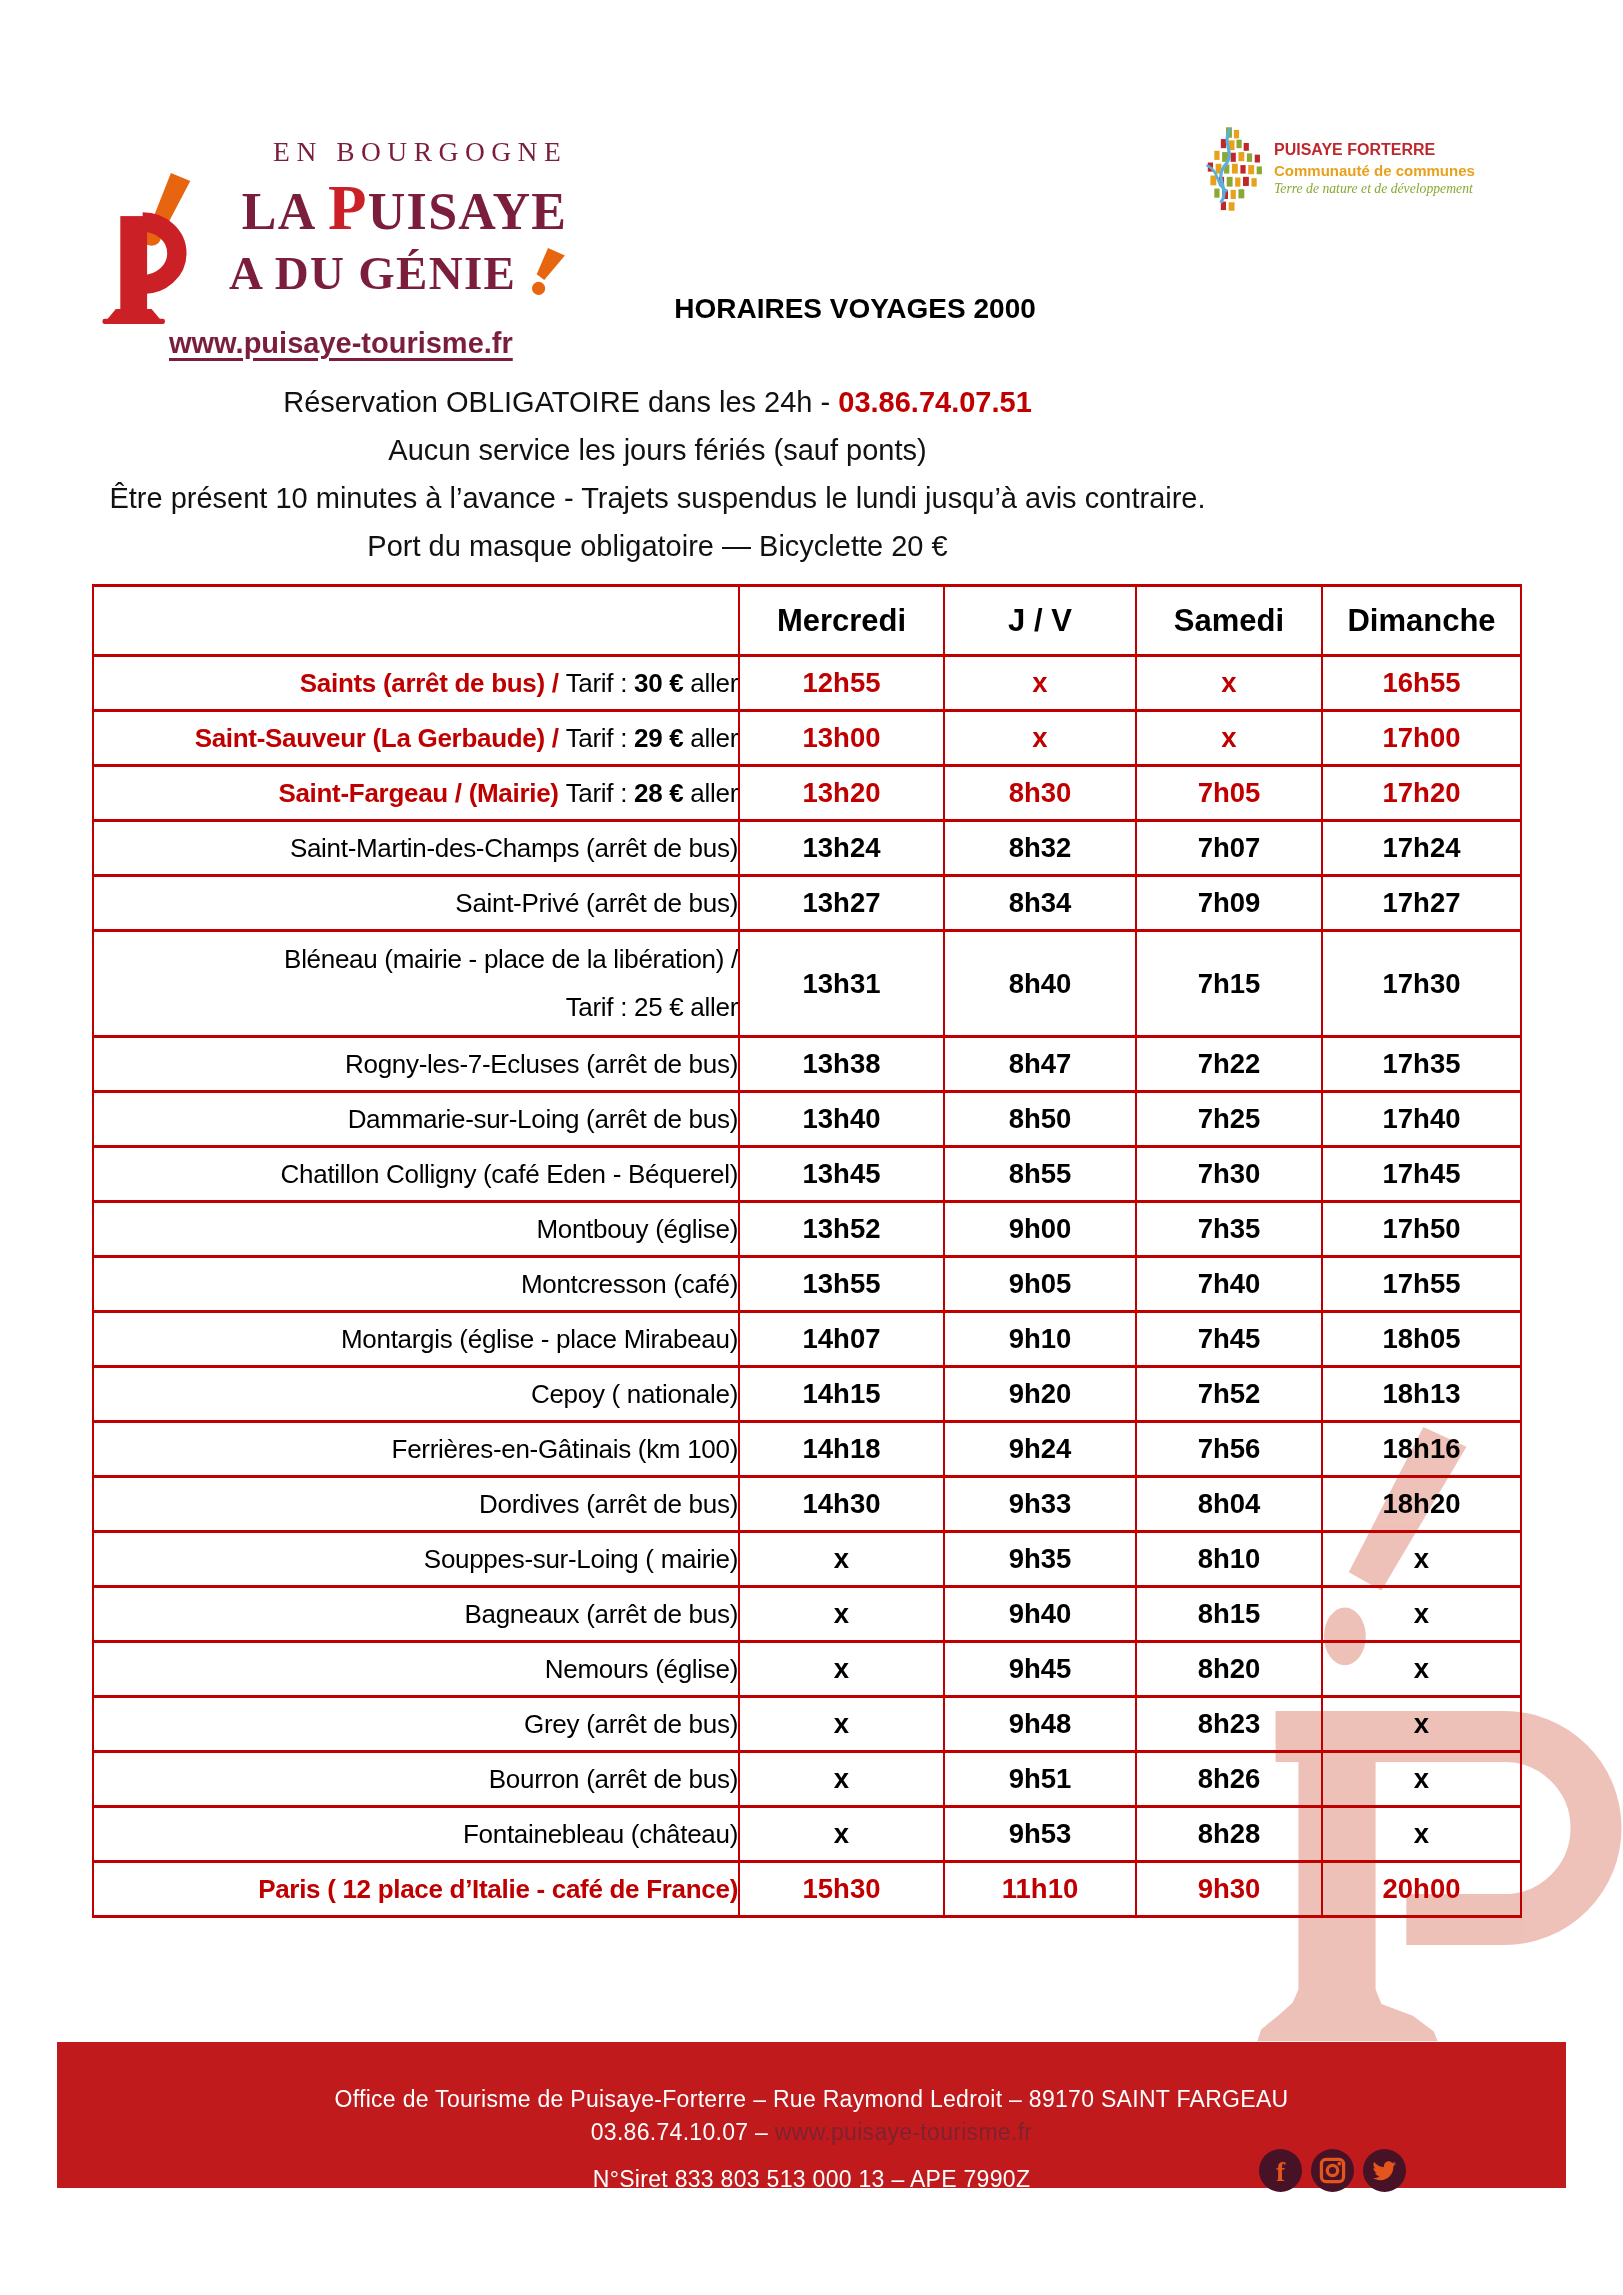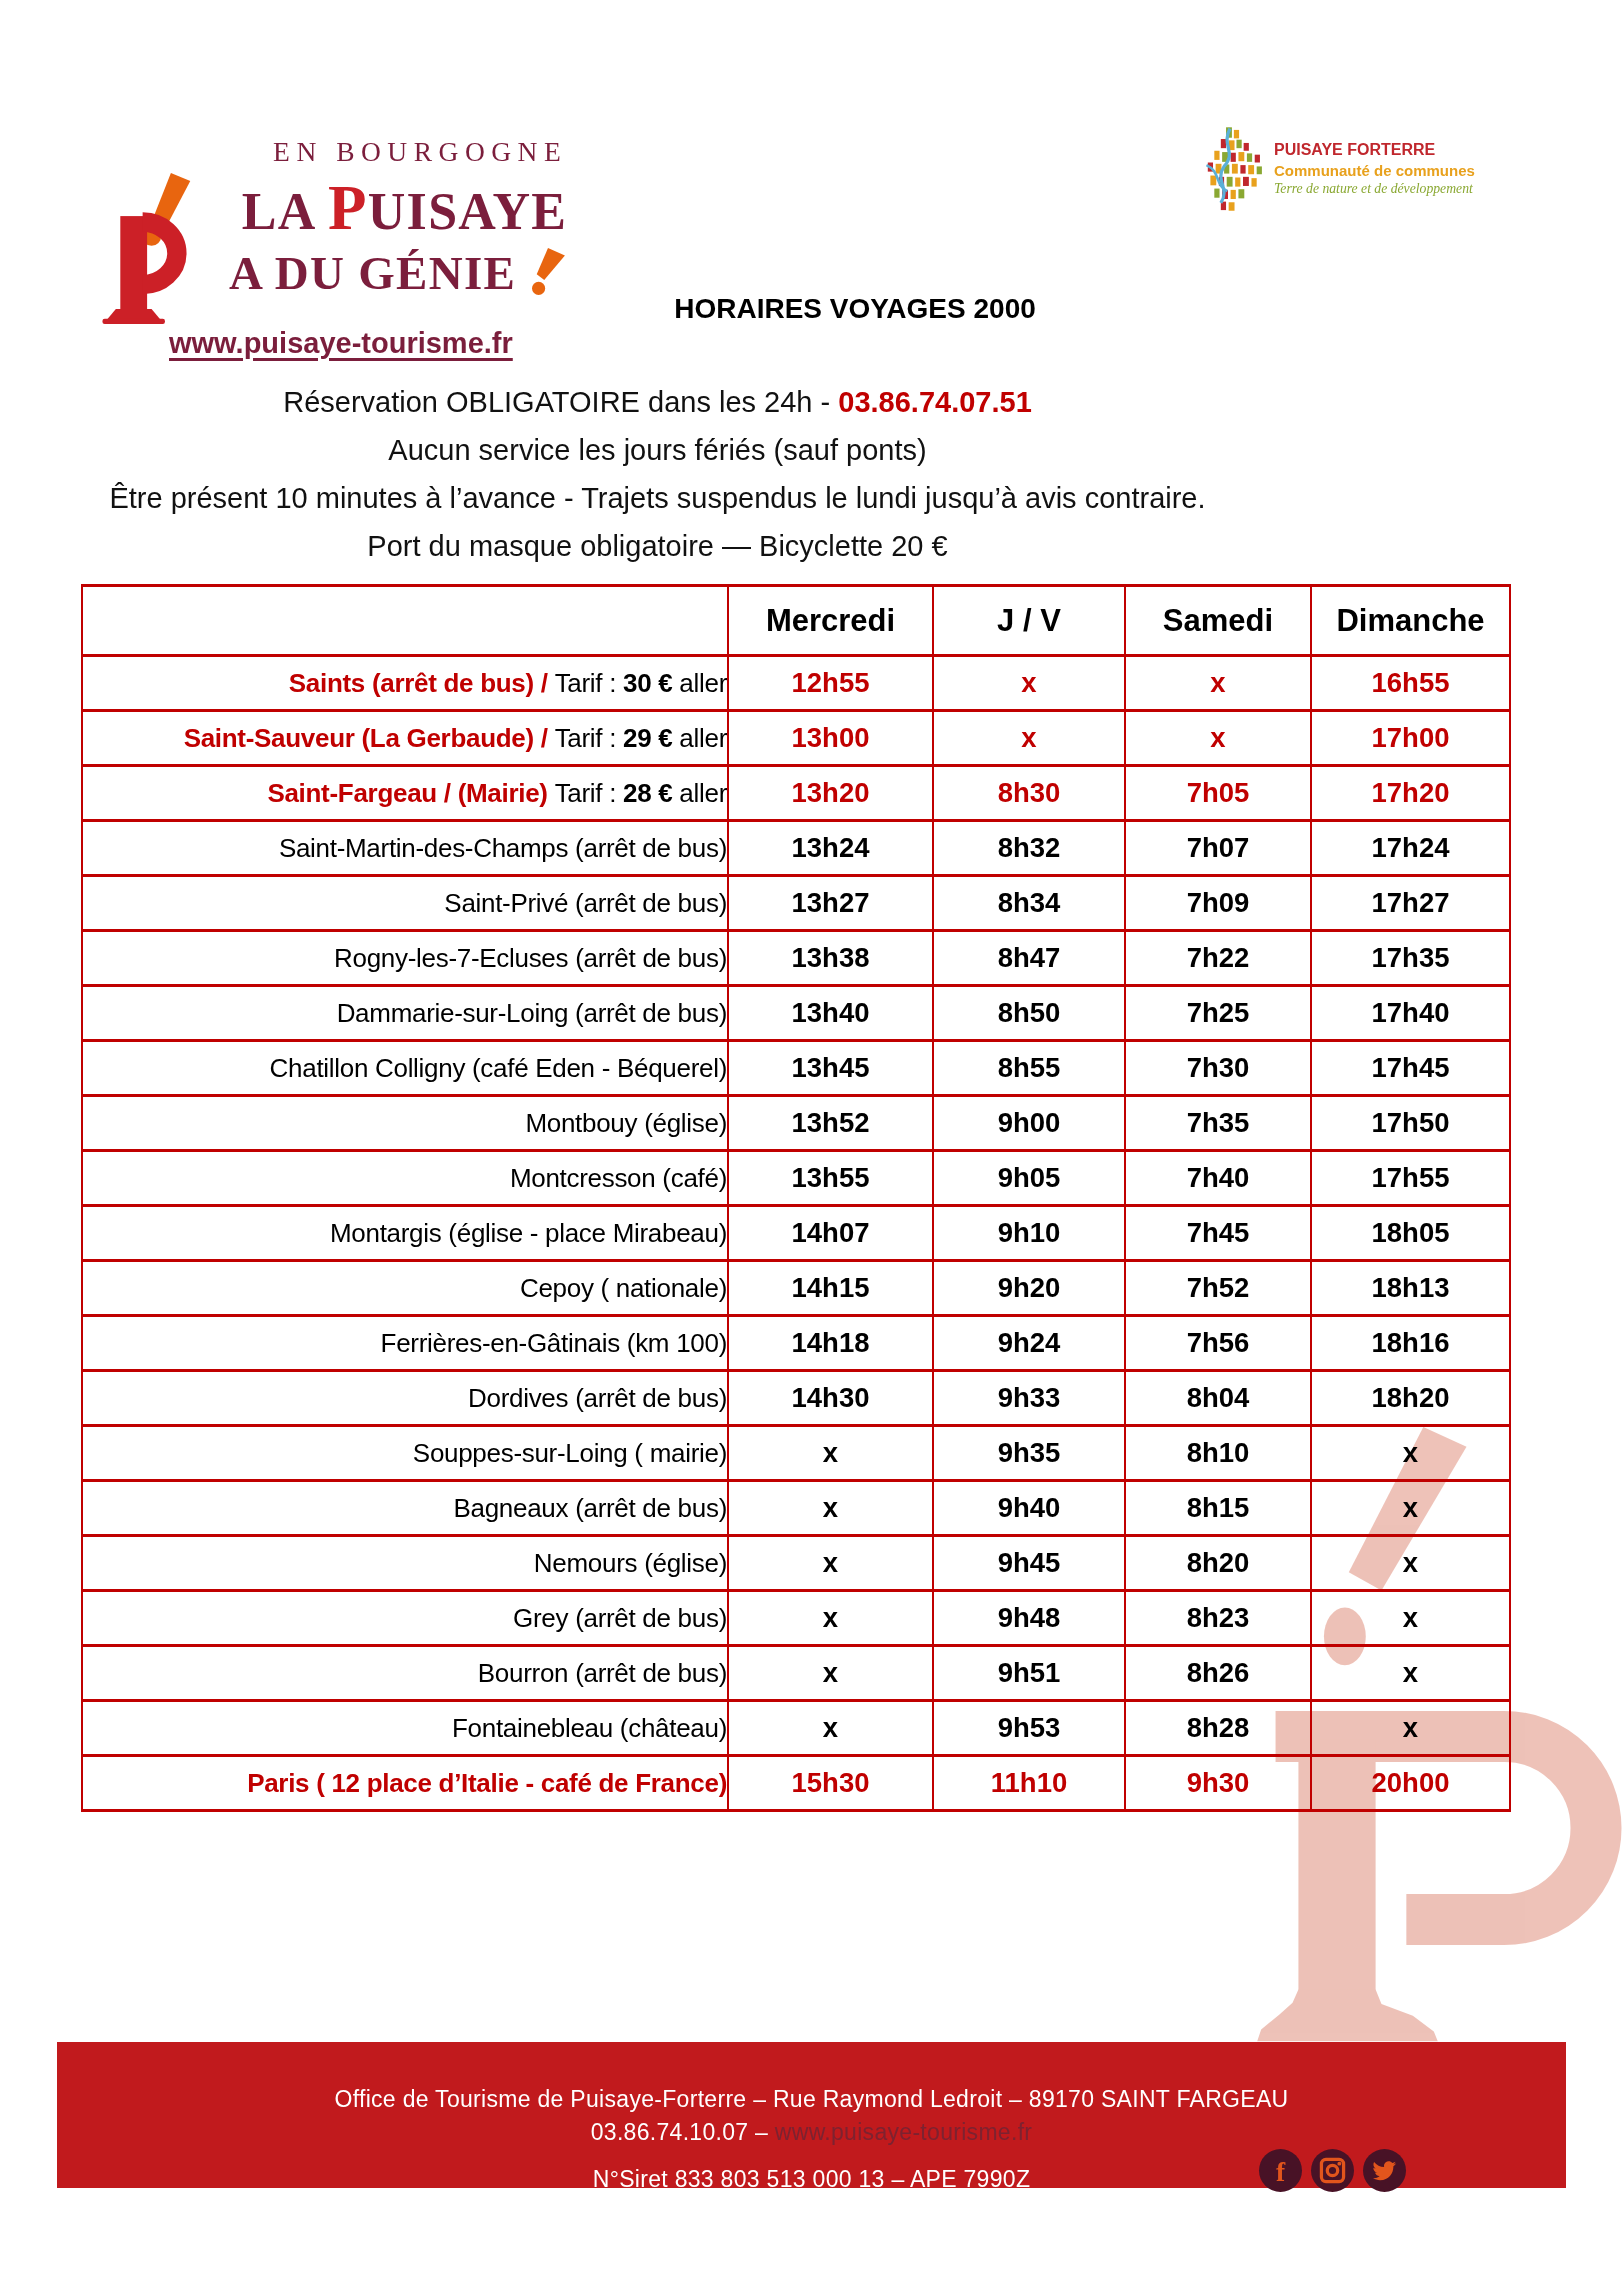--- a/index.html
+++ b/index.html
@@ -29,21 +29,21 @@
           font-family:"Liberation Serif",serif;}
 
   
   .doc-title{position:absolute;left:855px;top:293px;transform:translateX(-50%);
              font-size:28px;font-weight:bold;white-space:nowrap;}
   .notices{position:absolute;left:0;top:378px;width:1315px;text-align:center;}
   .notice{font-size:29px;color:#111;height:48px;line-height:48px;white-space:nowrap;}
   .notice .phone{color:#c00000;font-weight:bold;}
 
   
-  table.tt{position:absolute;left:81px;top:584px;width:1427px;border-collapse:collapse;
+  table.tt{position:absolute;left:92px;top:584px;width:1427px;border-collapse:collapse;
            table-layout:fixed;z-index:2;background:transparent;}
   table.tt th,table.tt td{border-left:2px solid #c00000;border-right:2px solid #c00000;
            border-top:3.3px solid #c00000;border-bottom:3.3px solid #c00000;
            background:transparent;padding:0;}
   table.tt th{height:67px;font-size:31px;font-weight:bold;text-align:center;color:#000;}
   table.tt td{height:52px;}
   td.name{font-size:26px;letter-spacing:-0.3px;padding-left:14.4px;text-align:right;color:#000;}
   td.name .red-b{color:#c00000;font-weight:bold;}
   td.name .b{font-weight:bold;}
   td.name .line2{display:block;margin-top:17px;}
@@ -209,20 +209,27 @@
           <td class="time">7h07</td>
           <td class="time">17h24</td>
         </tr>
         <tr>
           <td class="name"><span>Saint-Privé (arrêt de bus)</span></td>
           <td class="time">13h27</td>
           <td class="time">8h34</td>
           <td class="time">7h09</td>
           <td class="time">17h27</td>
         </tr>
+        <tr class="tall">
+          <td class="name"><span>Bléneau (mairie - place de la libération) /</span><span class="line2">Tarif : 25 € aller</span></td>
+          <td class="time">13h31</td>
+          <td class="time">8h40</td>
+          <td class="time">7h15</td>
+          <td class="time">17h30</td>
+        </tr>
         <tr>
           <td class="name"><span>Rogny-les-7-Ecluses (arrêt de bus)</span></td>
           <td class="time">13h38</td>
           <td class="time">8h47</td>
           <td class="time">7h22</td>
           <td class="time">17h35</td>
         </tr>
         <tr>
           <td class="name"><span>Dammarie-sur-Loing (arrêt de bus)</span></td>
           <td class="time">13h40</td>

